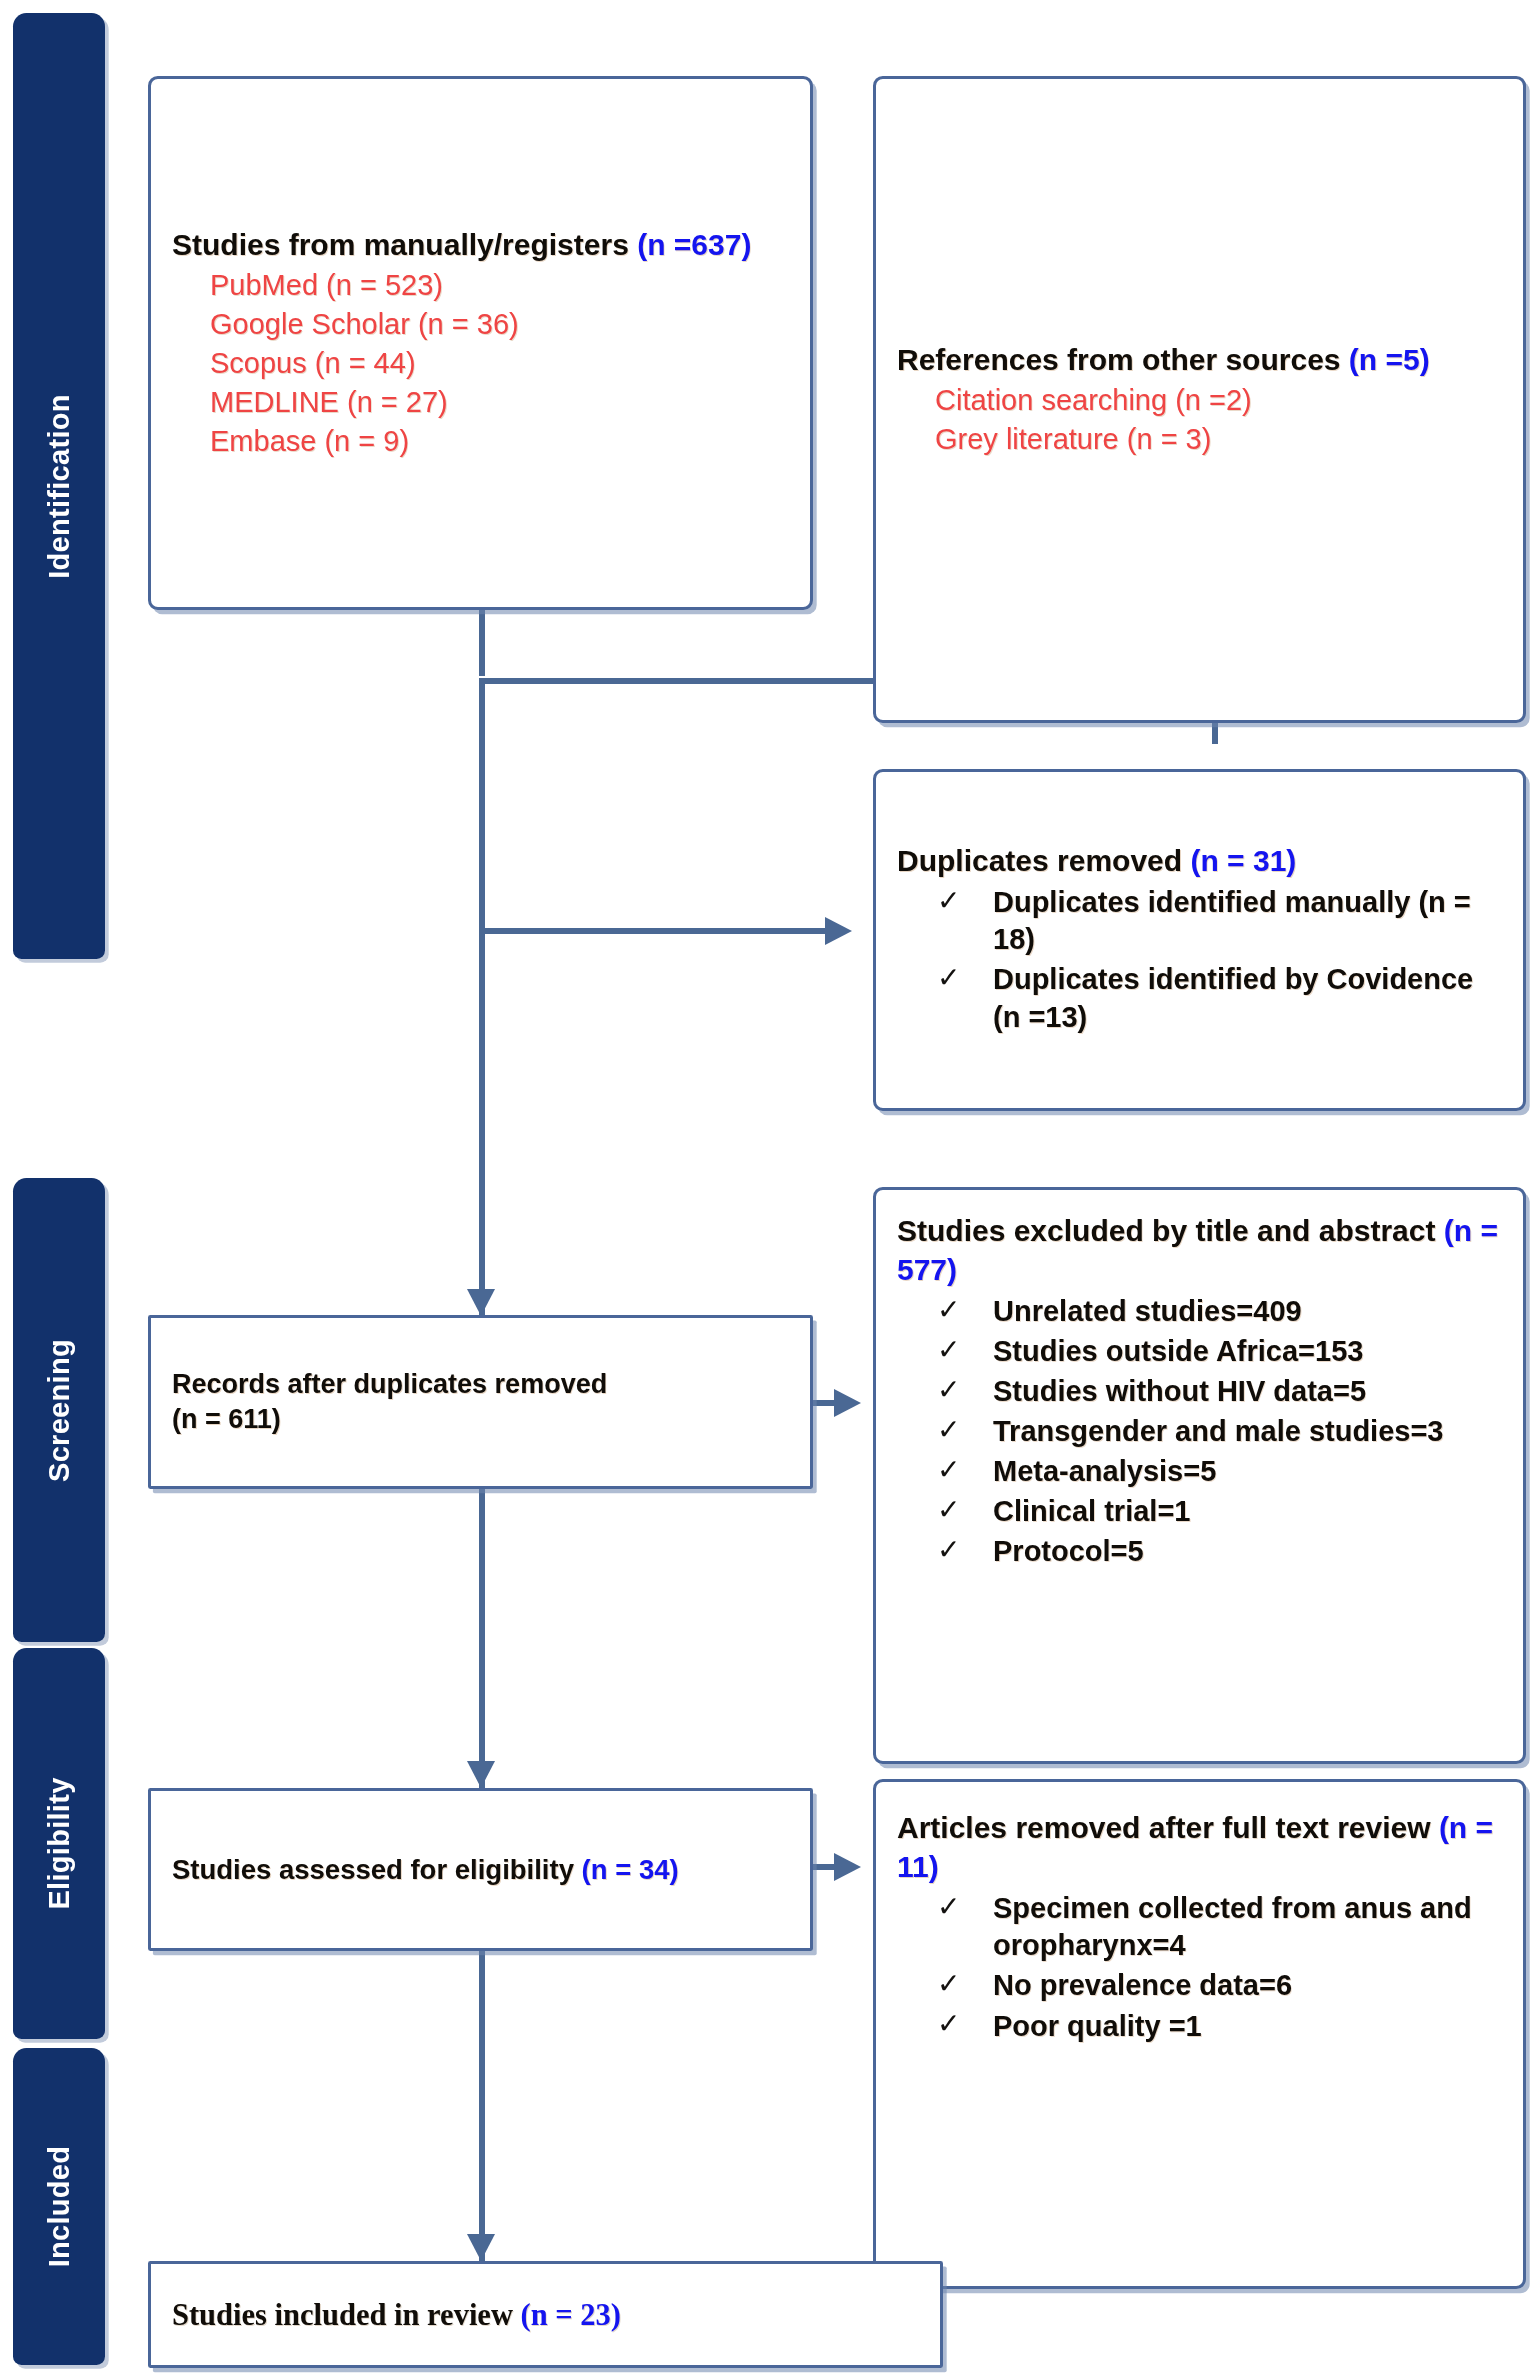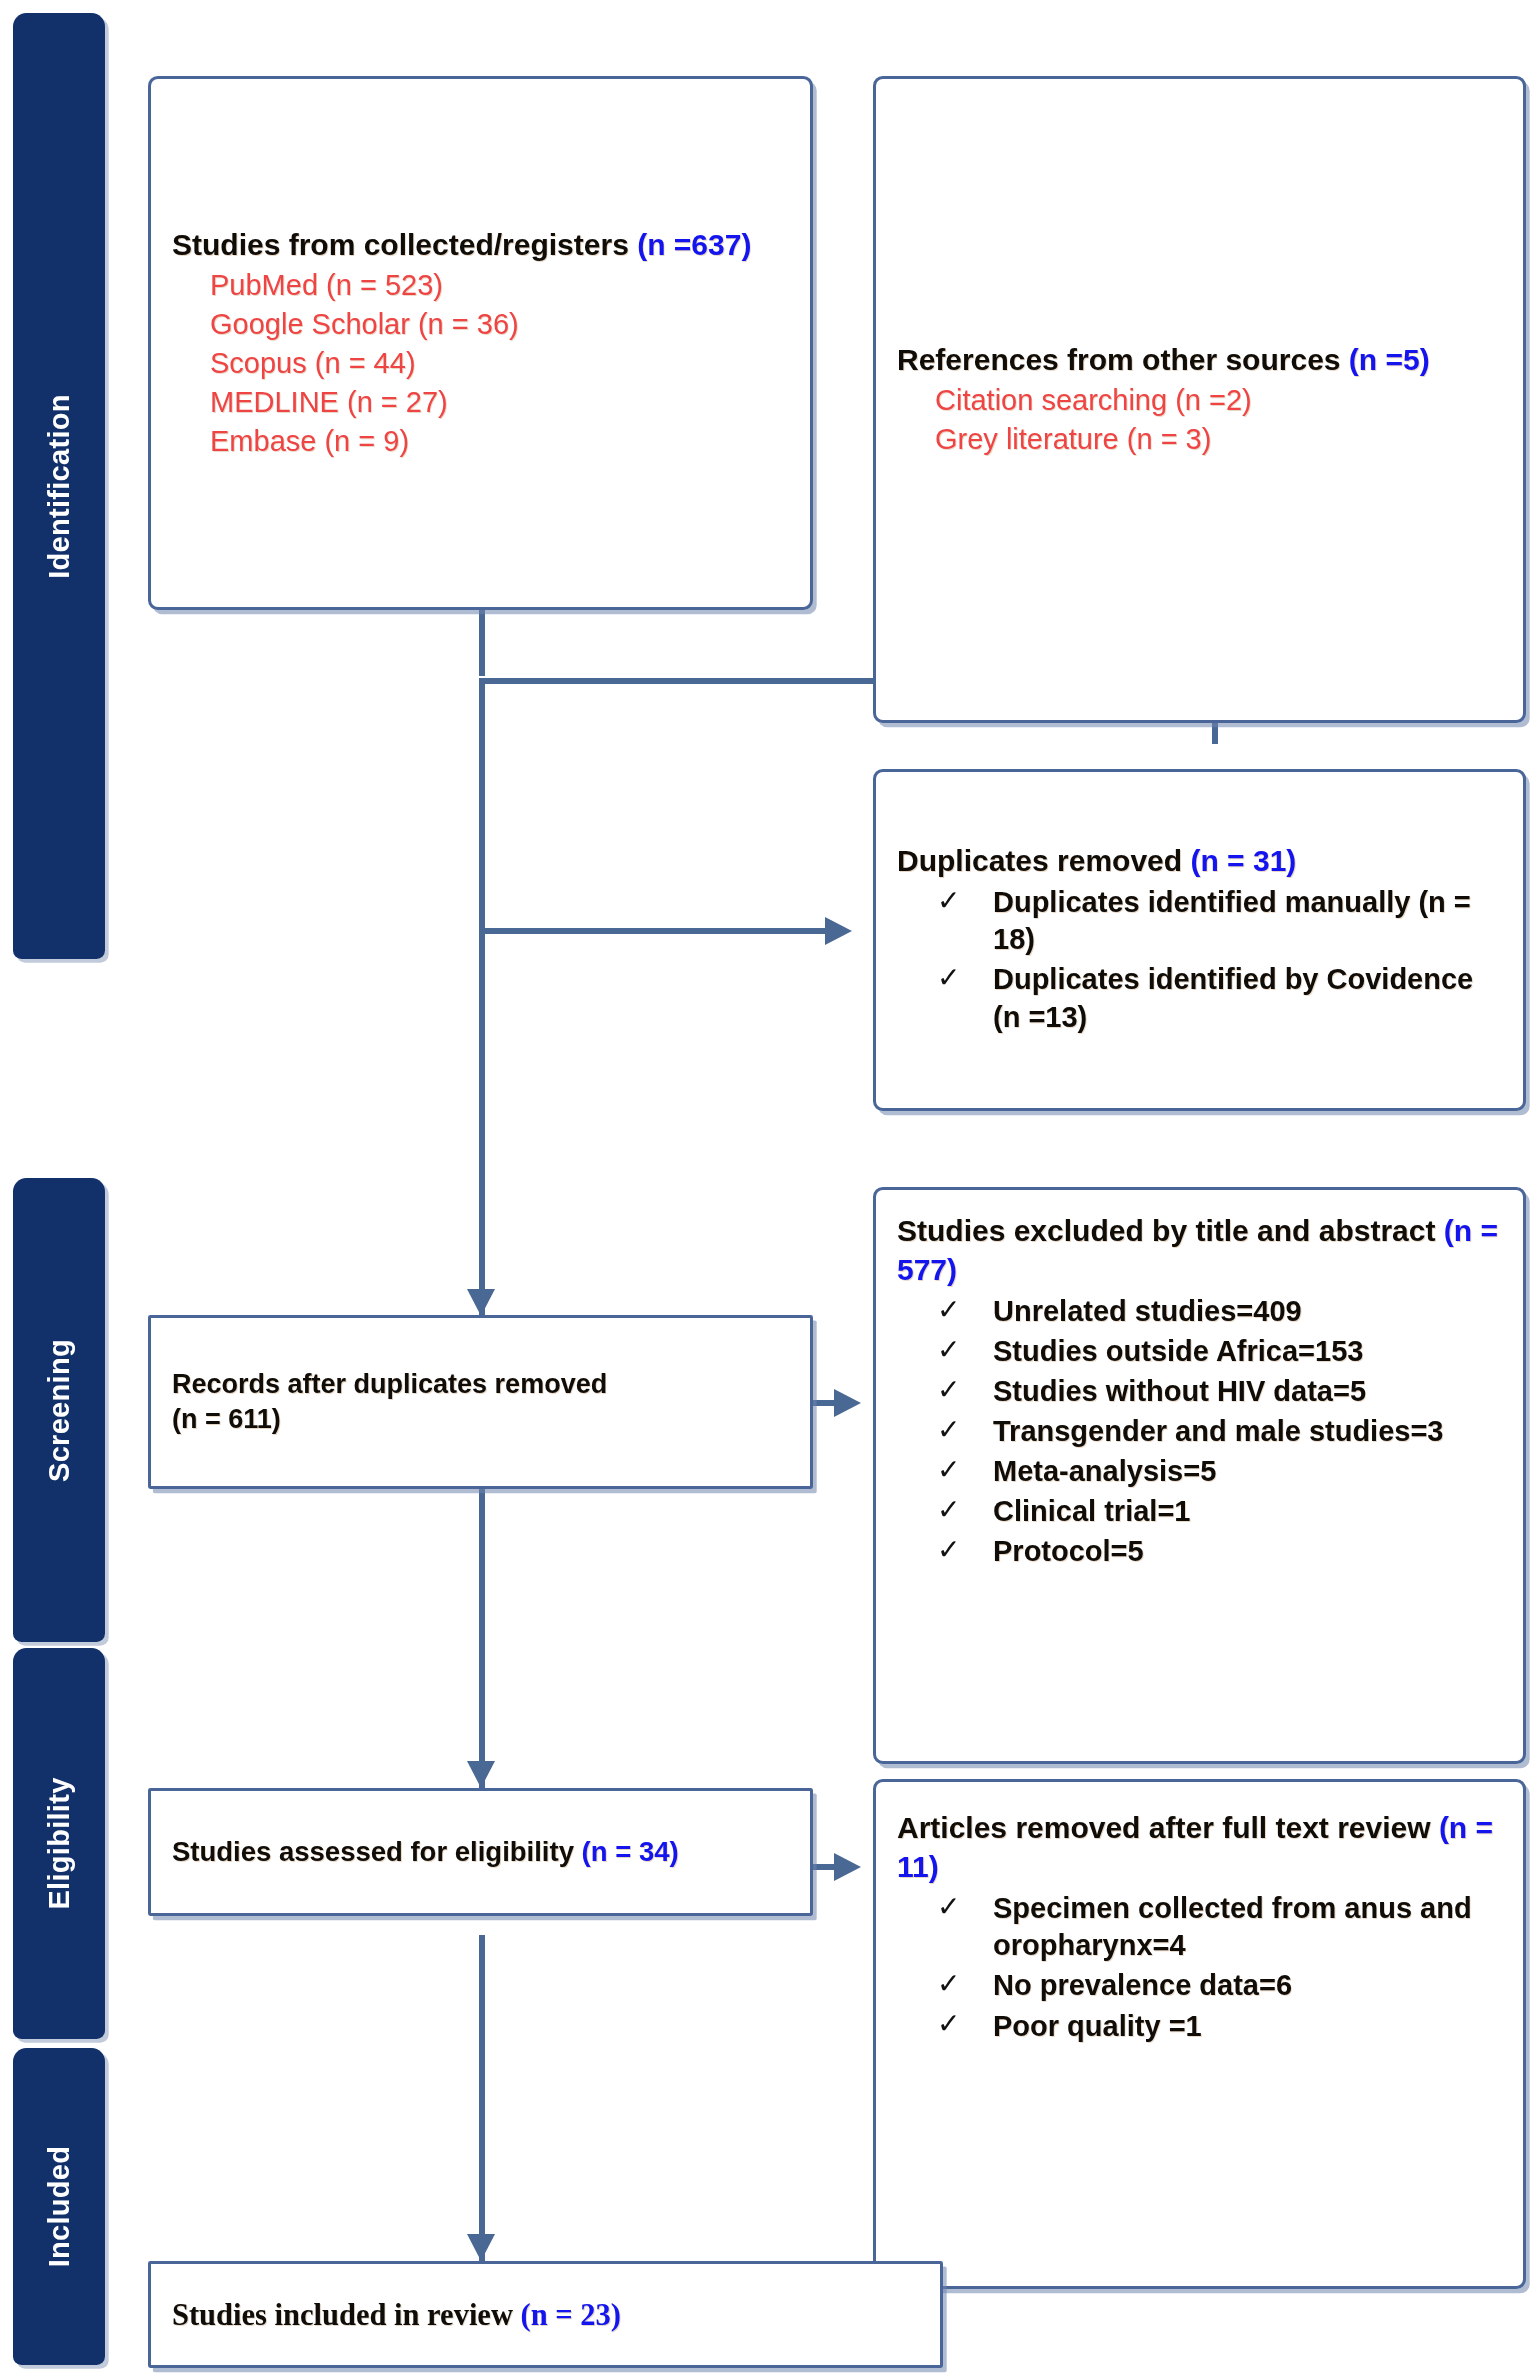--- a/index.html
+++ b/index.html
@@ -184,21 +184,21 @@
 
   <div class="conn h" style="left:812px; top:1864px; width:24.4px;"></div>
   <div class="arrow-right" style="left:834px; top:1853px;"></div>
 
   <div class="conn v" style="left:479px; top:1935px; height:327px;"></div>
   <div class="arrow-down" style="left:467px; top:2234px;"></div>
 
   <div class="box" style="left:148px; top:76px; width:665px; height:534px;">
     <div class="box-inner mid">
       <div class="hdr">
-        <span>Studies from collected/registers </span><span class="n">(n =637)</span>
+        <span>Studies from manually/registers </span><span class="n">(n =637)</span>
       </div>
       <ul class="sub-list">
         <li>PubMed (n = 523)</li>
         <li>Google Scholar (n = 36)</li>
         <li>Scopus (n = 44)</li>
         <li>MEDLINE (n = 27)</li>
         <li>Embase (n = 9)</li>
       </ul>
     </div>
   </div>
@@ -273,21 +273,21 @@
 
   <div class="box sharp" style="left:148px; top:1315px; width:665px; height:174px;">
     <div class="box-inner mid">
       <div class="hdr" style="font-size:27px;">
         <span>Records after duplicates removed</span>
       </div>
       <div class="hdr n" style="font-size:27px;">(n = 611)</div>
     </div>
   </div>
 
-  <div class="box sharp" style="left:148px; top:1788px; width:665px; height:128px;">
+  <div class="box sharp" style="left:148px; top:1788px; width:665px; height:163px;">
     <div class="box-inner mid">
       <div class="hdr" style="font-size:27.5px;">
         <span>Studies assessed for eligibility </span><span class="n">(n = 34)</span>
       </div>
     </div>
   </div>
 
   <div class="box" style="left:873px; top:1779px; width:653px; height:510px;">
     <div class="box-inner" style="top:26px;">
       <div class="hdr">

